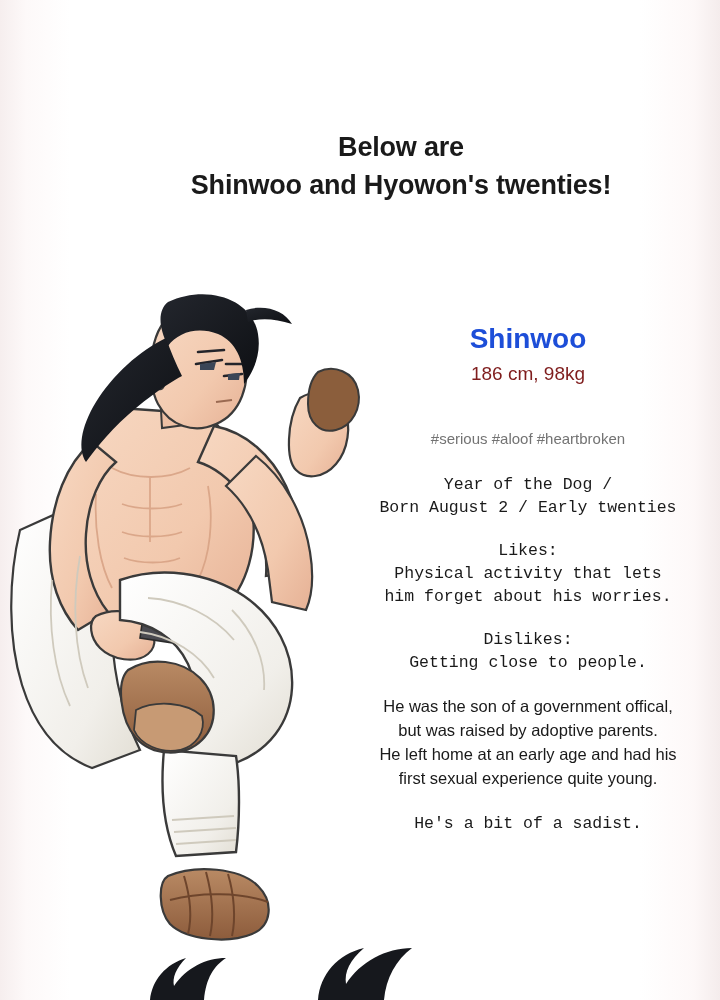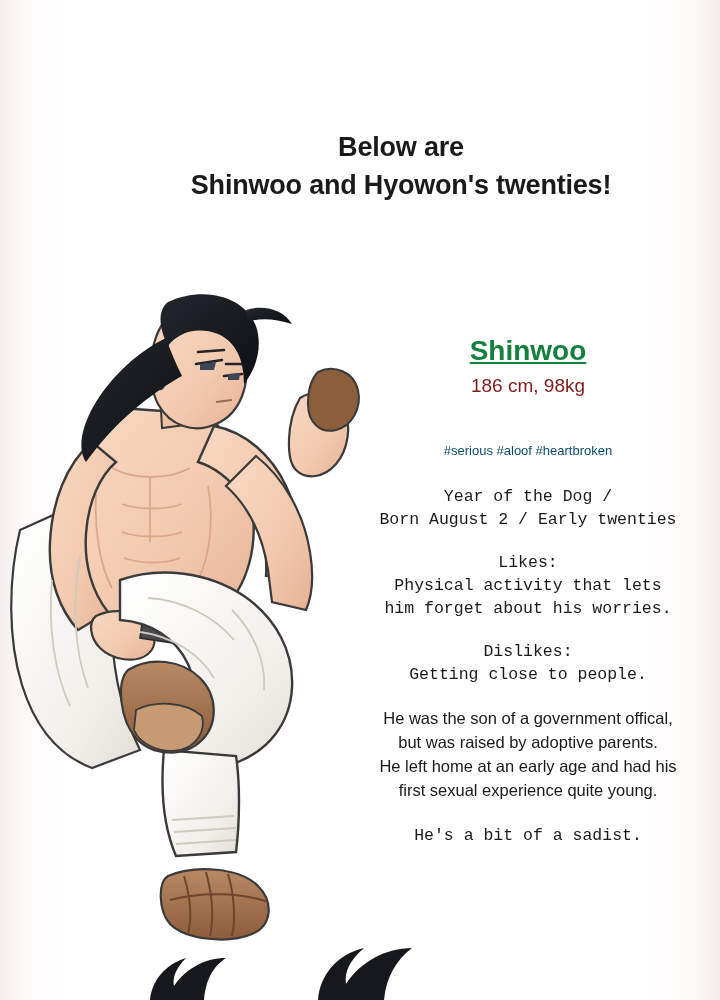--- a/index.html
+++ b/index.html
@@ -58,35 +58,34 @@
     position: absolute;
     left: 352px;
     top: 318px;
     width: 352px;
     text-align: center;
   }
   .profile .name {
     font-size: 28px;
     font-weight: 700;
     line-height: 34px;
-    margin: 16px 0 4px 0;
-    color: #15803d;
-    text-decoration: underline;
+    margin: 4px 0 4px 0;
+    color: #1d4ed8;
   }
   .profile .stats {
     font-size: 19px;
     line-height: 28px;
     margin: 0 0 39px 0;
     color: #7f1d1d;
   }
   .profile .tags {
-    font-size: 13px;
+    font-size: 15px;
     line-height: 24px;
     margin: 0 0 22px 0;
-    color: #0c4a6e;
+    color: #737373;
   }
   .profile .block {
     font-size: 16.5px;
     line-height: 23px;
     margin: 0 0 20px 0;
     color: #1a1a1a;
   }
   .profile .block .l { display: block; font-family: Liberation Mono, monospace; }
   .profile .bio {
     font-size: 16.5px;

